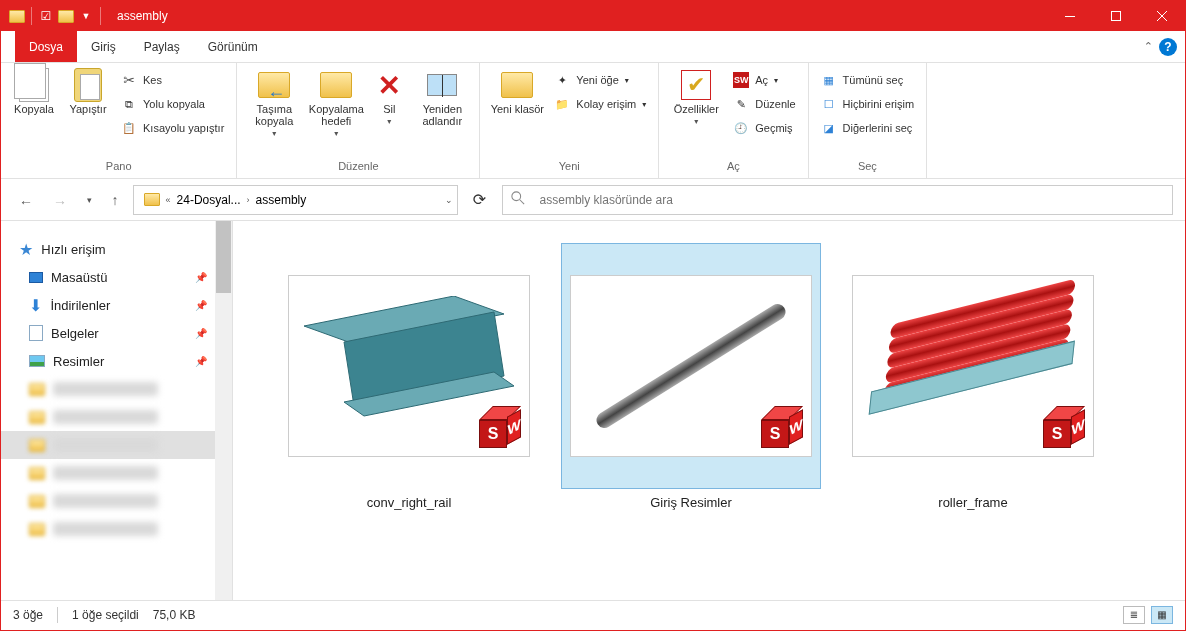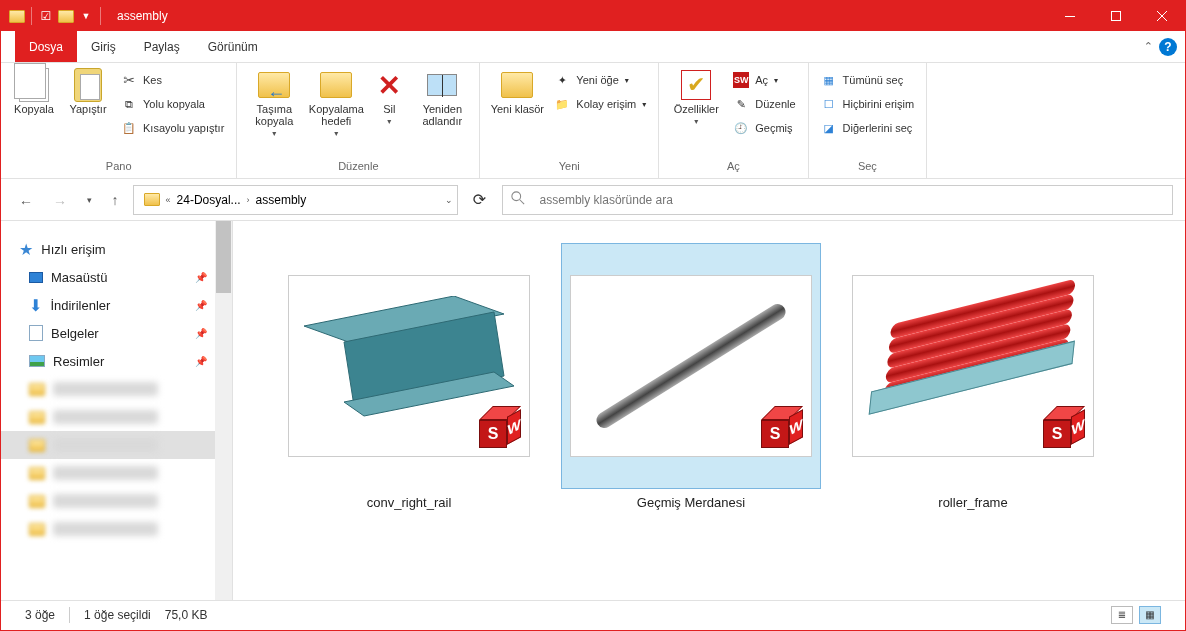--- a/index.html
+++ b/index.html
@@ -58,21 +58,21 @@
 .file-view { flex: 1; display: flex; gap: 22px; padding: 22px 46px; overflow: hidden; }
 .file-item { width: 260px; display: flex; flex-direction: column; align-items: center; gap: 6px; font-size: 13px; color: #222; }
 .file-item.selected .thumb { background: #cbe8f6; border: 1px solid #7bb6e0; }
 .thumb { width: 260px; height: 246px; display: flex; align-items: center; justify-content: center; position: relative; }
 .thumb-inner { width: 242px; height: 182px; background: #fff; border: 1px solid #ccc; position: relative; display: flex; align-items: center; justify-content: center; }
 .sw-badge { position: absolute; right: 6px; bottom: 6px; width: 44px; height: 44px; }
 .sw-badge .cube { width: 44px; height: 44px; position: relative; }
 .sw-badge .cube .face-f { position: absolute; width: 28px; height: 28px; background: #c31717; left: 0; top: 14px; border: 1px solid #7a0d0d; display:flex;align-items:center;justify-content:center;color:#fff;font-weight:bold;font-size:16px;}
 .sw-badge .cube .face-r { position: absolute; width: 14px; height: 28px; background: #e02020; left: 28px; top: 7px; transform: skewY(-28deg); border: 1px solid #7a0d0d; display:flex;align-items:center;justify-content:center;color:#fff;font-weight:bold;font-size:14px;}
 .sw-badge .cube .face-t { position: absolute; width: 28px; height: 14px; background: #f04646; left: 7px; top: 0; transform: skewX(-45deg); border: 1px solid #7a0d0d; }
-.statusbar { height: 28px; border-top: 1px solid #e1e1e1; display: flex; align-items: center; padding: 0 24px; font-size: 12px; color: #333; gap: 14px; }
+.statusbar { height: 28px; border-top: 1px solid #e1e1e1; display: flex; align-items: center; padding: 0 12px; font-size: 12px; color: #333; gap: 14px; }
 .statusbar .sep2 { width: 1px; height: 16px; background: #ccc; }
 .status-right { margin-left: auto; display: flex; gap: 6px; }
 .view-toggle { width: 22px; height: 18px; border: 1px solid #bbb; display: flex; align-items: center; justify-content: center; font-size: 10px; }
 .view-toggle.active { background: #cbe8f6; border-color: #7bb6e0; }
 .i-copy { width: 30px; height: 34px; border:1px solid #aaa; background:#fff; position:relative; }
 .i-copy::after { content:''; position:absolute; width:30px; height:34px; border:1px solid #aaa; background:#fff; left:-6px; top:-6px; }
 .i-paste { width: 28px; height: 34px; background:#f0d67a; border:1px solid #c9a62c; border-radius:3px; position:relative; }
 .i-paste::after { content:''; position:absolute; width:18px; height:24px; background:#fff; border:1px solid #aaa; left:5px; top:5px; }
 .i-scissors { color:#555; font-size:14px; }
 .i-folder32 { width:34px; height:26px; background:linear-gradient(#ffe9a6,#f0c14b); border:1px solid #d9a828; border-radius:2px; position:relative; }
@@ -392,21 +392,21 @@
           <div class="roller"></div>
           <div class="sw-badge">
               <div class="cube">
                 <div class="face-t"></div>
                 <div class="face-f">S</div>
                 <div class="face-r">W</div>
               </div>
             </div>
         </div>
       </div>
-      <span>Geçmiş Merdanesi</span>
+      <span>Giriş Resimler</span>
     </div>
 
     <div class="file-item">
       <div class="thumb">
         <div class="thumb-inner">
           <div class="conveyor">
             <div class="cv-roller r1"></div>
               <div class="cv-roller r2"></div>
               <div class="cv-roller r3"></div>
               <div class="cv-roller r4"></div>

